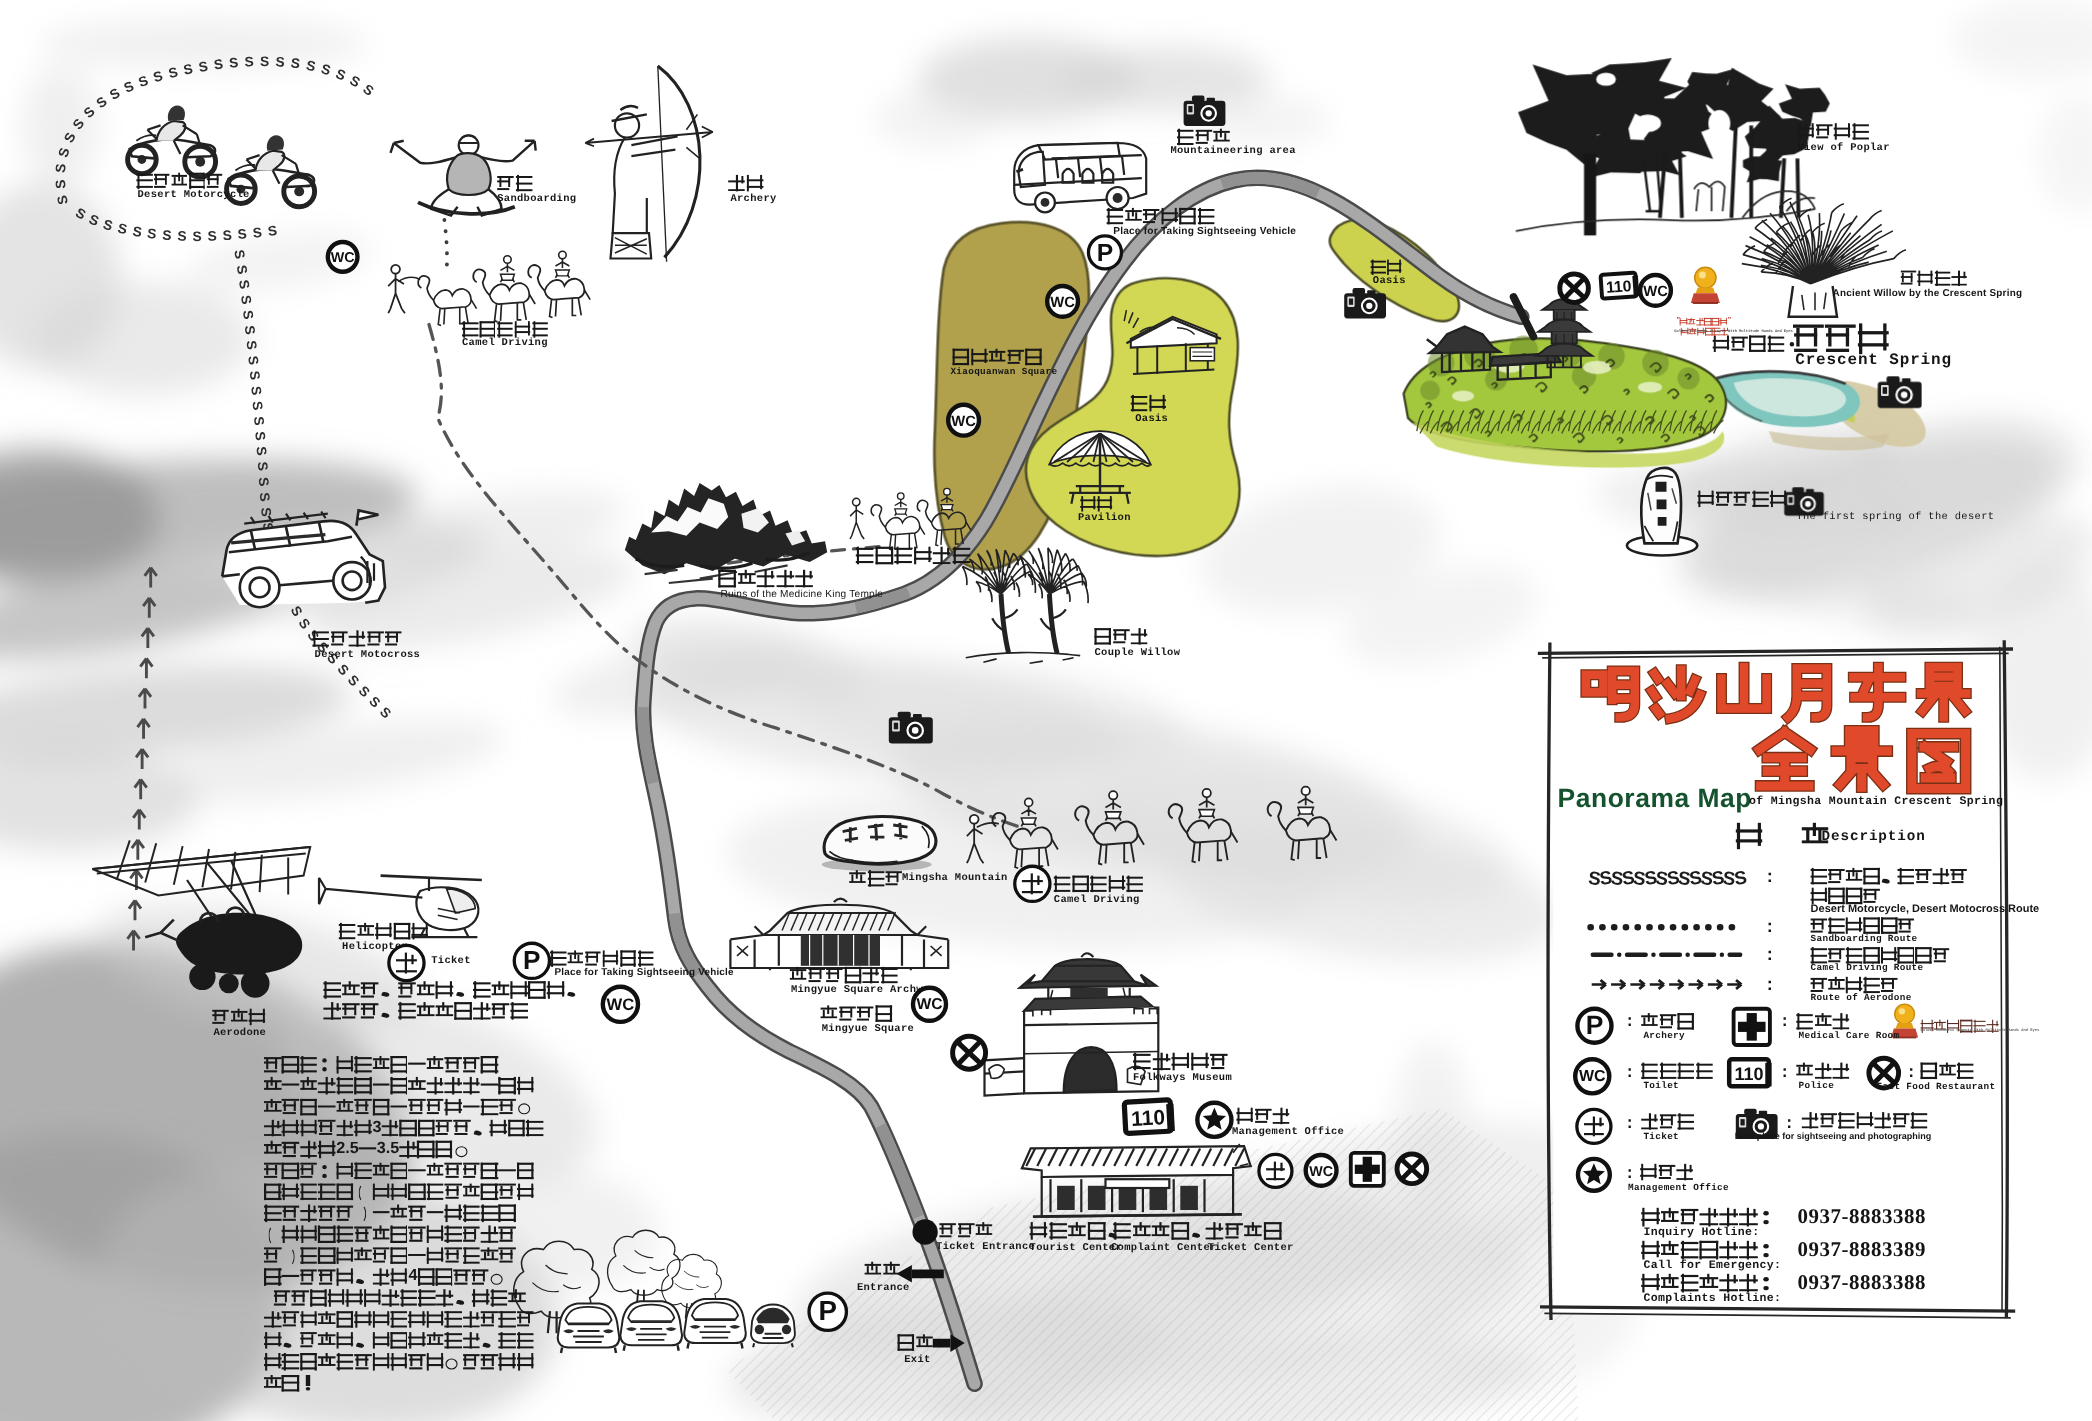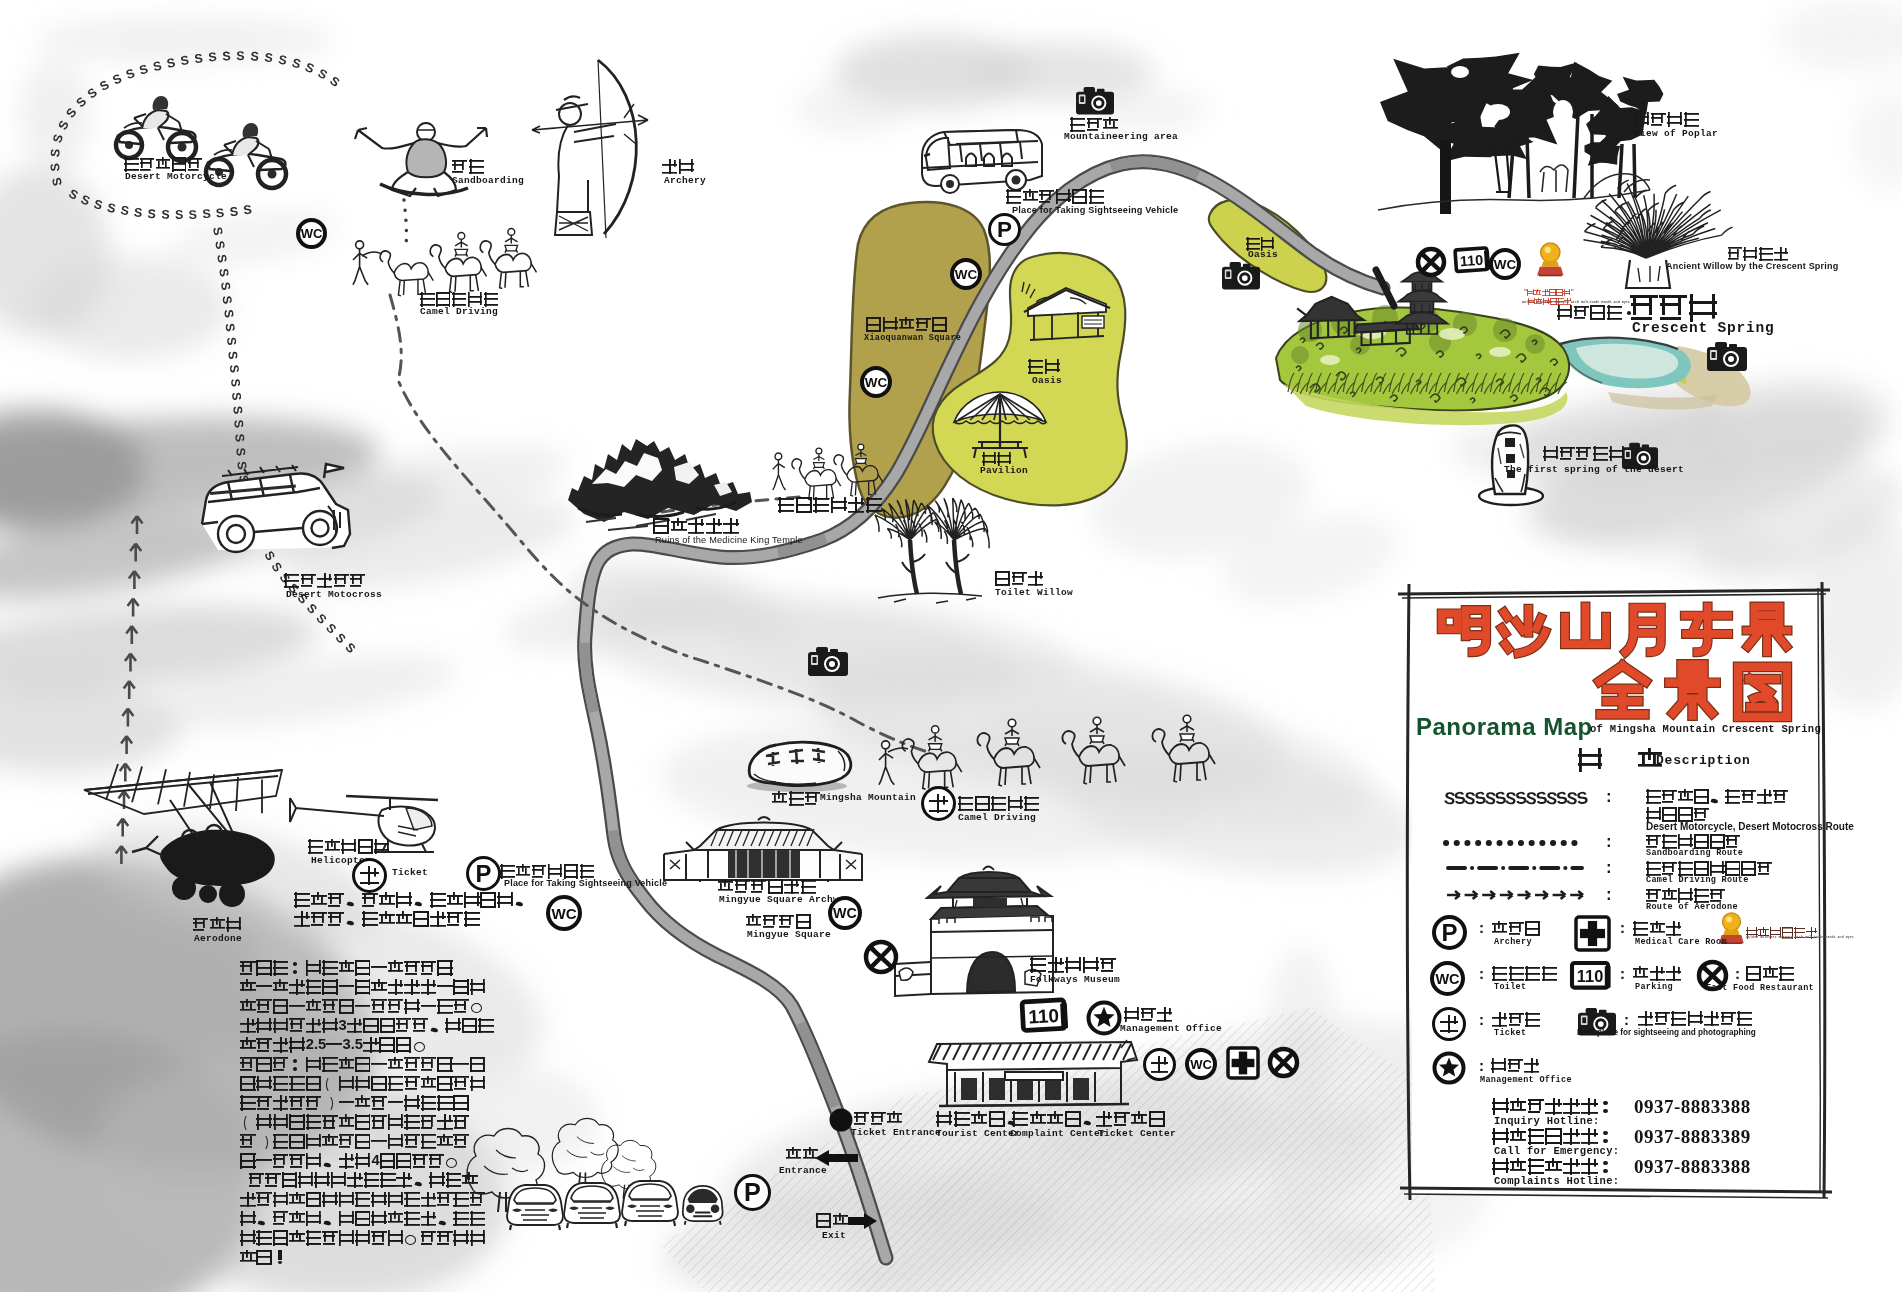--- a/index.html
+++ b/index.html
@@ -738,26 +738,26 @@
     <div class="en" style="left:1634px;top:129px;font-size:9.5px;letter-spacing:0.3px;color:#161616;z-index:30;font-weight:bold">View of Poplar</div>
     <div class="lb" style="left:1728px;top:245px;z-index:30"><span class="zh" style="font-size:14px;--g:0.1em;"><b class="p4"></b><b class="p3"></b><b class="p0"></b><b class="p2"></b></span></div>
     <div class="en ens" style="left:1666px;top:262px;font-size:9px;letter-spacing:0.2px;color:#161616;z-index:30;font-weight:bold">Ancient Willow by the Crescent Spring</div>
     <div class="lb" style="left:1557px;top:304px;z-index:30"><span class="zh" style="font-size:15px;--g:0.1em;"><b class="p3"></b><b class="p4"></b><b class="p1"></b><b class="p0"></b><b class="pu pt"></b></span></div>
     <div class="lb" style="left:1630px;top:294px;z-index:30"><span class="zh" style="font-size:28px;--g:0.05em;"><b class="p4"></b><b class="p4"></b><b class="p3"></b></span></div>
     <div class="en" style="left:1632px;top:321px;font-size:14.5px;letter-spacing:0.8px;color:#161616;z-index:30;font-weight:bold">Crescent Spring</div>
     <div class="lb" style="left:1524px;top:281px;z-index:30"><span class="zh" style="font-size:7px;--g:0.04em;--c:#c23a28;"><i>"</i><b class="p3"></b><b class="p5"></b><b class="p2"></b><b class="p1"></b><b class="p1"></b><b class="p3"></b><i>"</i></span></div>
     <div class="lb" style="left:1528px;top:290px;z-index:30"><span class="zh" style="font-size:7px;--g:0.04em;--c:#c23a28;"><b class="p3"></b><b class="p5"></b><b class="p3"></b><b class="p1"></b><b class="p0"></b><b class="p2"></b></span></div>
     <div class="en" style="left:1522px;top:301px;font-size:3.4px;letter-spacing:0px;color:#555;z-index:30;font-weight:bold">Golden Guinness Guanyin With Multitude Hands And Eyes</div>
     <div class="lb" style="left:1543px;top:445px;z-index:30"><span class="zh" style="font-size:15px;--g:0.1em;"><b class="p3"></b><b class="p4"></b><b class="p4"></b><b class="p0"></b><b class="p3"></b></span></div>
-    <div class="en" style="left:1504px;top:465px;font-size:9.5px;letter-spacing:0.3px;color:#161616;z-index:30;font-weight:bold">The first spring of the desert</div>
+    <div class="en" style="left:1633px;top:465px;font-size:9.5px;letter-spacing:0.3px;color:#161616;z-index:30;font-weight:normal">The first spring of the desert</div>
     <div class="lb" style="left:653px;top:517px;z-index:30"><span class="zh" style="font-size:16px;--g:0.1em;"><b class="p1"></b><b class="p5"></b><b class="p2"></b><b class="p2"></b><b class="p2"></b></span></div>
     <div class="en ens" style="left:655px;top:536px;font-size:9.2px;letter-spacing:0.2px;color:#161616;z-index:30;font-weight:normal">Ruins of the Medicine King Temple</div>
     <div class="lb" style="left:778px;top:496px;z-index:30"><span class="zh" style="font-size:16px;--g:0.1em;"><b class="p0"></b><b class="p1"></b><b class="p0"></b><b class="p3"></b><b class="p2"></b><b class="p0"></b></span></div>
     <div class="lb" style="left:995px;top:570px;z-index:30"><span class="zh" style="font-size:15px;--g:0.1em;"><b class="p1"></b><b class="p4"></b><b class="p2"></b></span></div>
-    <div class="en" style="left:995px;top:588px;font-size:9.5px;letter-spacing:0.3px;color:#161616;z-index:30;font-weight:bold">Toilet Willow</div>
+    <div class="en" style="left:995px;top:588px;font-size:9.5px;letter-spacing:0.3px;color:#161616;z-index:30;font-weight:bold">Couple Willow</div>
     <div class="lb" style="left:284px;top:572px;z-index:30"><span class="zh" style="font-size:15px;--g:0.1em;"><b class="p0"></b><b class="p4"></b><b class="p2"></b><b class="p4"></b><b class="p4"></b></span></div>
     <div class="en" style="left:286px;top:590px;font-size:9.5px;letter-spacing:0.3px;color:#161616;z-index:30;font-weight:bold">Desert Motocross</div>
     <div class="lb" style="left:772px;top:790px;z-index:30"><span class="zh" style="font-size:15px;--g:0.1em;"><b class="p5"></b><b class="p0"></b><b class="p4"></b></span></div>
     <div class="en" style="left:820px;top:793px;font-size:9.5px;letter-spacing:0.3px;color:#161616;z-index:30;font-weight:bold">Mingsha Mountain</div>
     <div class="lb" style="left:958px;top:795px;z-index:30"><span class="zh" style="font-size:15px;--g:0.1em;"><b class="p0"></b><b class="p1"></b><b class="p0"></b><b class="p3"></b><b class="p0"></b></span></div>
     <div class="en" style="left:958px;top:813px;font-size:9.5px;letter-spacing:0.3px;color:#161616;z-index:30;font-weight:bold">Camel Driving</div>
     <div class="lb" style="left:308px;top:838px;z-index:30"><span class="zh" style="font-size:15px;--g:0.1em;"><b class="p0"></b><b class="p5"></b><b class="p3"></b><b class="p1"></b><b class="p3"></b></span></div>
     <div class="en" style="left:311px;top:856px;font-size:9.5px;letter-spacing:0.3px;color:#161616;z-index:30;font-weight:bold">Helicopter</div>
     <div class="lb" style="left:193px;top:916px;z-index:30"><span class="zh" style="font-size:15px;--g:0.1em;"><b class="p4"></b><b class="p5"></b><b class="p3"></b></span></div>
     <div class="en" style="left:194px;top:934px;font-size:9.5px;letter-spacing:0.3px;color:#161616;z-index:30;font-weight:bold">Aerodone</div>
@@ -849,21 +849,21 @@
     <div class="en" style="left:1618px;top:922px;font-size:15px;letter-spacing:0.3px;color:#161616;z-index:30;font-weight:bold">:</div>
     <div class="lb" style="left:1633px;top:920px;z-index:30"><span class="zh" style="font-size:15px;--g:0.1em;"><b class="p0"></b><b class="p5"></b><b class="p2"></b></span></div>
     <div class="en" style="left:1635px;top:938px;font-size:8.5px;letter-spacing:0.3px;color:#161616;z-index:30;font-weight:bold">Medical Care Room</div>
     <div class="lb" style="left:1746px;top:922px;z-index:30"><span class="zh" style="font-size:11.5px;--g:0.04em;--c:#5a2c20;"><b class="p3"></b><b class="p5"></b><b class="p3"></b><b class="p1"></b><b class="p0"></b><b class="p2"></b></span></div>
     <div class="en" style="left:1746px;top:936px;font-size:3.4px;letter-spacing:0px;color:#666;z-index:30;font-weight:bold">Golden Guinness Guanyin With Multitude Hands And Eyes</div>
     <div class="en" style="left:1477px;top:968px;font-size:15px;letter-spacing:0.3px;color:#161616;z-index:30;font-weight:bold">:</div>
     <div class="lb" style="left:1492px;top:965px;z-index:30"><span class="zh" style="font-size:15px;--g:0.1em;"><b class="p0"></b><b class="p0"></b><b class="p0"></b><b class="p0"></b></span></div>
     <div class="en" style="left:1494px;top:983px;font-size:8.5px;letter-spacing:0.3px;color:#161616;z-index:30;font-weight:bold">Toilet</div>
     <div class="en" style="left:1618px;top:968px;font-size:15px;letter-spacing:0.3px;color:#161616;z-index:30;font-weight:bold">:</div>
     <div class="lb" style="left:1633px;top:965px;z-index:30"><span class="zh" style="font-size:15px;--g:0.1em;"><b class="p5"></b><b class="p2"></b><b class="p2"></b></span></div>
-    <div class="en" style="left:1635px;top:983px;font-size:8.5px;letter-spacing:0.3px;color:#161616;z-index:30;font-weight:bold">Parking</div>
+    <div class="en" style="left:1635px;top:983px;font-size:8.5px;letter-spacing:0.3px;color:#161616;z-index:30;font-weight:bold">Police</div>
     <div class="en" style="left:1733px;top:968px;font-size:15px;letter-spacing:0.3px;color:#161616;z-index:30;font-weight:bold">:</div>
     <div class="lb" style="left:1746px;top:965px;z-index:30"><span class="zh" style="font-size:15px;--g:0.1em;"><b class="p1"></b><b class="p5"></b><b class="p0"></b></span></div>
     <div class="en" style="left:1706px;top:984px;font-size:8.5px;letter-spacing:0.3px;color:#161616;z-index:30;font-weight:bold">Fast Food Restaurant</div>
     <div class="en" style="left:1477px;top:1014px;font-size:15px;letter-spacing:0.3px;color:#161616;z-index:30;font-weight:bold">:</div>
     <div class="lb" style="left:1492px;top:1011px;z-index:30"><span class="zh" style="font-size:15px;--g:0.1em;"><b class="p2"></b><b class="p4"></b><b class="p0"></b></span></div>
     <div class="en" style="left:1494px;top:1029px;font-size:8.5px;letter-spacing:0.3px;color:#161616;z-index:30;font-weight:bold">Ticket</div>
     <div class="en" style="left:1622px;top:1014px;font-size:15px;letter-spacing:0.3px;color:#161616;z-index:30;font-weight:bold">:</div>
     <div class="lb" style="left:1638px;top:1010px;z-index:30"><span class="zh" style="font-size:15px;--g:0.1em;"><b class="p2"></b><b class="p4"></b><b class="p0"></b><b class="p3"></b><b class="p2"></b><b class="p4"></b><b class="p0"></b></span></div>
     <div class="en ens" style="left:1577px;top:1029px;font-size:8.2px;letter-spacing:0px;color:#161616;z-index:30;font-weight:bold">Best place for sightseeing and photographing</div>
     <div class="en" style="left:1477px;top:1060px;font-size:15px;letter-spacing:0.3px;color:#161616;z-index:30;font-weight:bold">:</div>

